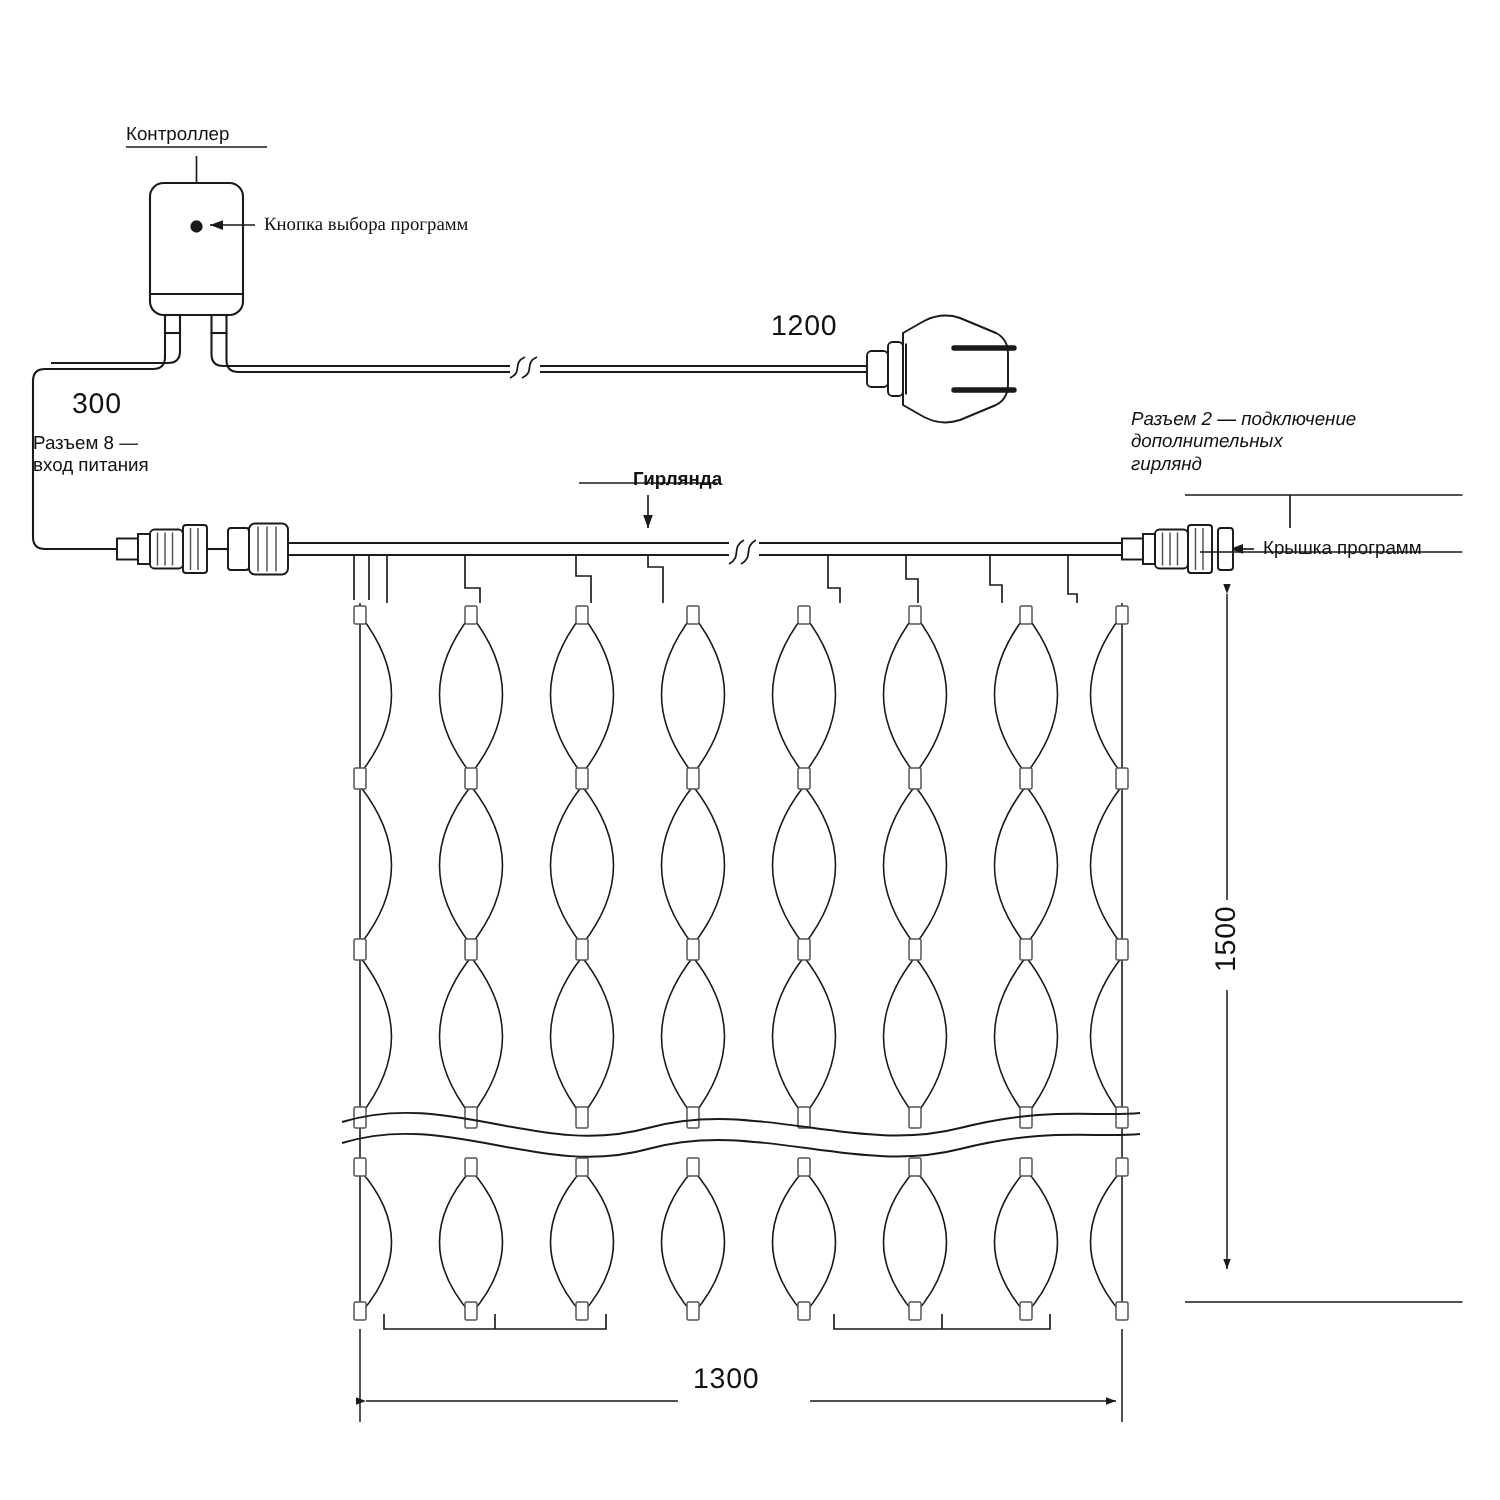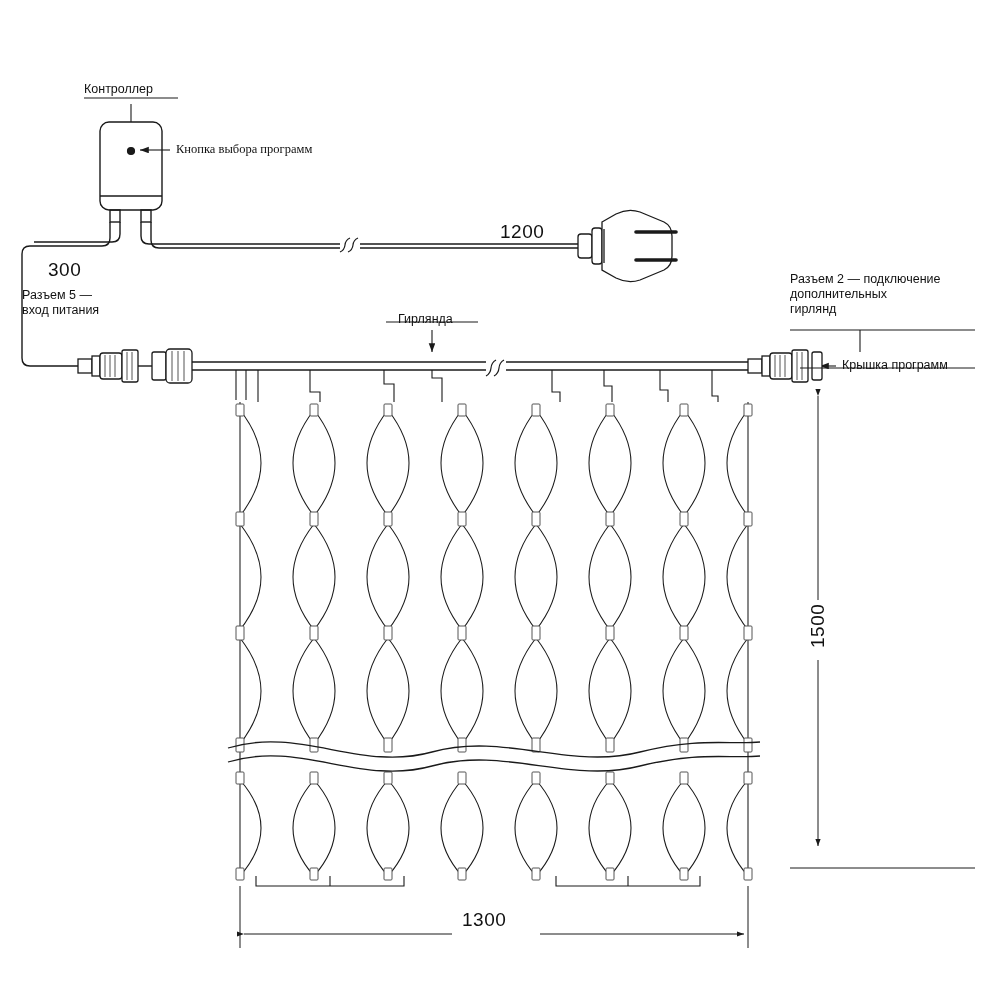--- a/index.html
+++ b/index.html
@@ -281,24 +281,24 @@
   </g>
 
   <g stroke="#1a1a1a" fill="none" stroke-width="1">
     <line x1="22" y1="268" x2="22" y2="282" opacity="0"></line>
   </g>
 </svg>
 
 <div class="lbl" style="left:84px; top:82px;">Контроллер</div>
 <div class="lbl" style="left:176px; top:142px;font-family:Liberation Serif, serif;">Кнопка выбора программ</div>
 <div class="lbl dim" style="left:48px; top:262px;text-align:center;">300</div>
-<div class="lbl" style="left:22px; top:288px;">Разъем 5 —
+<div class="lbl" style="left:22px; top:288px;">Разъем 8 —
 вход питания</div>
-<div class="lbl dim" style="left:500px; top:210px;margin-top:14px;">1200</div>
-<div class="lbl" style="left:790px; top:272px;">Разъем 2 — подключение
+<div class="lbl dim" style="left:514px; top:210px;">1200</div>
+<div class="lbl" style="left:754px; top:272px;font-style:italic;">Разъем 2 — подключение
 дополнительных
 гирлянд</div>
 <div class="lbl" style="left:842px; top:358px;">Крышка программ</div>
-<div class="lbl" style="left:398px; top:312px;">Гирлянда</div>
+<div class="lbl" style="left:422px; top:312px;font-weight:bold;">Гирлянда</div>
 <div class="lbl dim vert" style="left:810px; top:648px;">1500</div>
 <div class="lbl dim" style="left:462px; top:912px;">1300</div>
 
 </div>
 
 </body></html>

